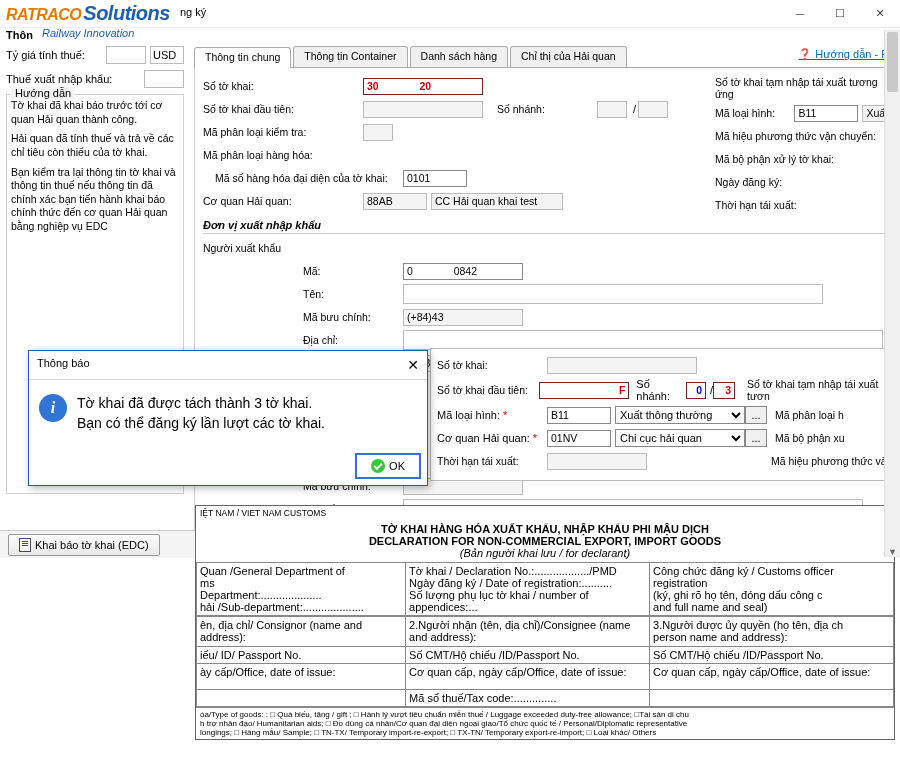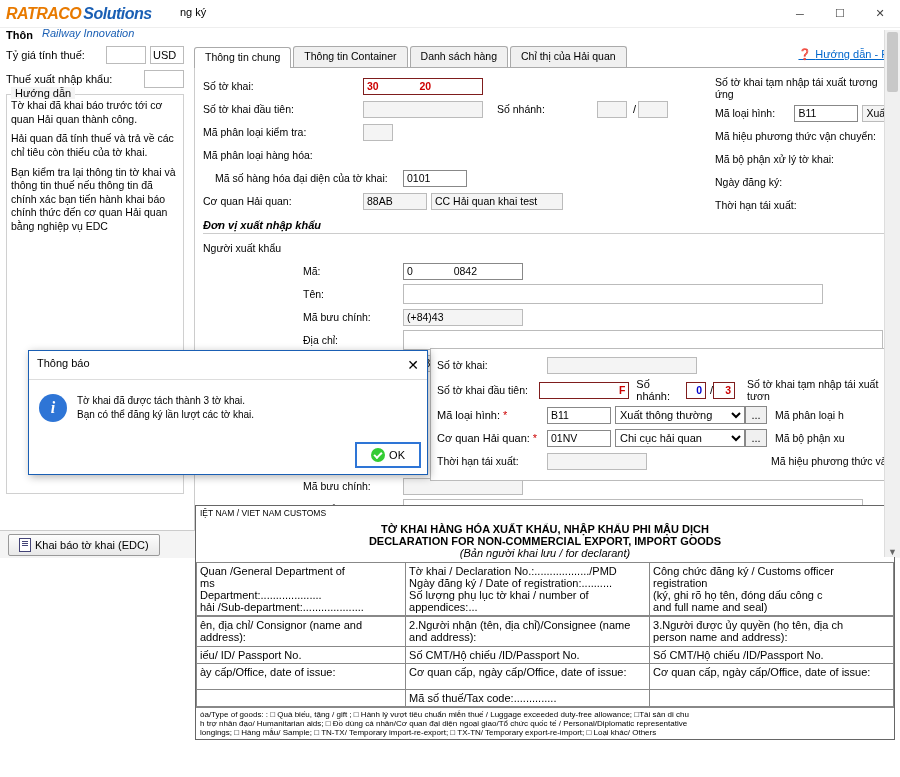--- a/index.html
+++ b/index.html
@@ -1,21 +1,21 @@
 <!DOCTYPE html>
 <html><head>
 <meta charset="utf-8">
 <style>
 * { box-sizing: border-box; margin: 0; padding: 0; font-family: "Segoe UI", Tahoma, sans-serif; font-size: 11px; }
 body { width: 900px; height: 777px; background: #fff; position: relative; overflow: hidden; }
 
 .titlebar { height: 28px; display: flex; align-items: center; justify-content: space-between; padding: 0 0 0 6px; border-bottom: 1px solid #eee; }
 .titlebar .brand { display: flex; align-items: baseline; gap: 2px; }
 .brand-ratraco { font-size: 16px; font-weight: bold; font-style: italic; color: #e87a00; letter-spacing: -0.5px; }
-.brand-sol { font-size: 16px; font-weight: bold; font-style: italic; color: #1a5fb4; letter-spacing: -0.5px; }
+.brand-sol { font-size: 20px; font-weight: bold; font-style: italic; color: #1a5fb4; letter-spacing: -0.5px; }
 .brand-tag { font-size: 11px; font-style: italic; color: #1a5fb4; margin-left: 4px; }
 .winbtns { display: flex; }
 .winbtn { width: 40px; height: 28px; display: flex; align-items: center; justify-content: center; color: #444; cursor: pointer; }
 
 .main { display: flex; height: 500px; }
 
 .sidebar { width: 200px; padding: 4px 6px; position: relative; }
 .sidebar .line { display: flex; align-items: center; margin-bottom: 6px; gap: 4px; }
 .sidebar .lbl { flex: 1; }
 .sidebar input[type=text] { border: 1px solid #bbb; height: 18px; padding: 0 2px; width: 40px; }
@@ -54,21 +54,21 @@
 .overlay-right select { border: 1px solid #888; height: 18px; width: 130px; background: #fff; }
 .overlay-right .ell { width: 22px; height: 18px; border: 1px solid #888; background: #f0f0f0; text-align: center; cursor: pointer; }
 .overlay-right .star { color: #c00; }
 
 
 .dialog { position: absolute; top: 350px; left: 28px; width: 400px; background: #fff; border: 1px solid #1a5fb4; box-shadow: 2px 2px 8px rgba(0,0,0,.3); z-index: 50; }
 .dialog-title { display: flex; justify-content: space-between; padding: 6px 8px; border-bottom: 1px solid #ddd; font-size: 12px; }
 .dialog-close { cursor: pointer; font-size: 14px; }
 .dialog-body { display: flex; padding: 14px 10px; gap: 10px; }
 .info-icon { width: 28px; height: 28px; border-radius: 50%; background: #2e75d6; color: #fff; display: flex; align-items: center; justify-content: center; font-style: italic; font-weight: bold; font-size: 16px; font-family: Georgia, serif; flex-shrink: 0; }
-.dialog-body p { font-size: 10px; line-height: 1.4; }
+.dialog-body p { font-size: 14px; line-height: 1.4; }
 .dialog-foot { display: flex; justify-content: flex-end; padding: 6px; }
 .dialog-foot .btn { border: 2px solid #2e75d6; padding: 4px 14px; display: flex; align-items: center; gap: 4px; cursor: pointer; background: #fff; }
 .check-icon { width: 14px; height: 14px; border-radius: 50%; background: #3c3; position: relative; }
 .check-icon::after { content: ""; position: absolute; left: 3px; top: 4px; width: 6px; height: 3px; border-left: 2px solid #fff; border-bottom: 2px solid #fff; transform: rotate(-45deg); }
 
 .bottombar { position: absolute; top: 530px; left: 0; right: 0; height: 28px; display: flex; justify-content: space-between; padding: 0 8px; align-items: center; background: #f4f4f4; border-top: 1px solid #ccc; }
 .btn2 { border: 1px solid #999; background: linear-gradient(#fdfdfd,#e8e8e8); padding: 3px 10px; display: flex; align-items: center; gap: 4px; cursor: pointer; border-radius: 2px; }
 .btn2.red span.x { color: #c00; font-weight: bold; }
 .right-btns { display: flex; gap: 6px; }
 

